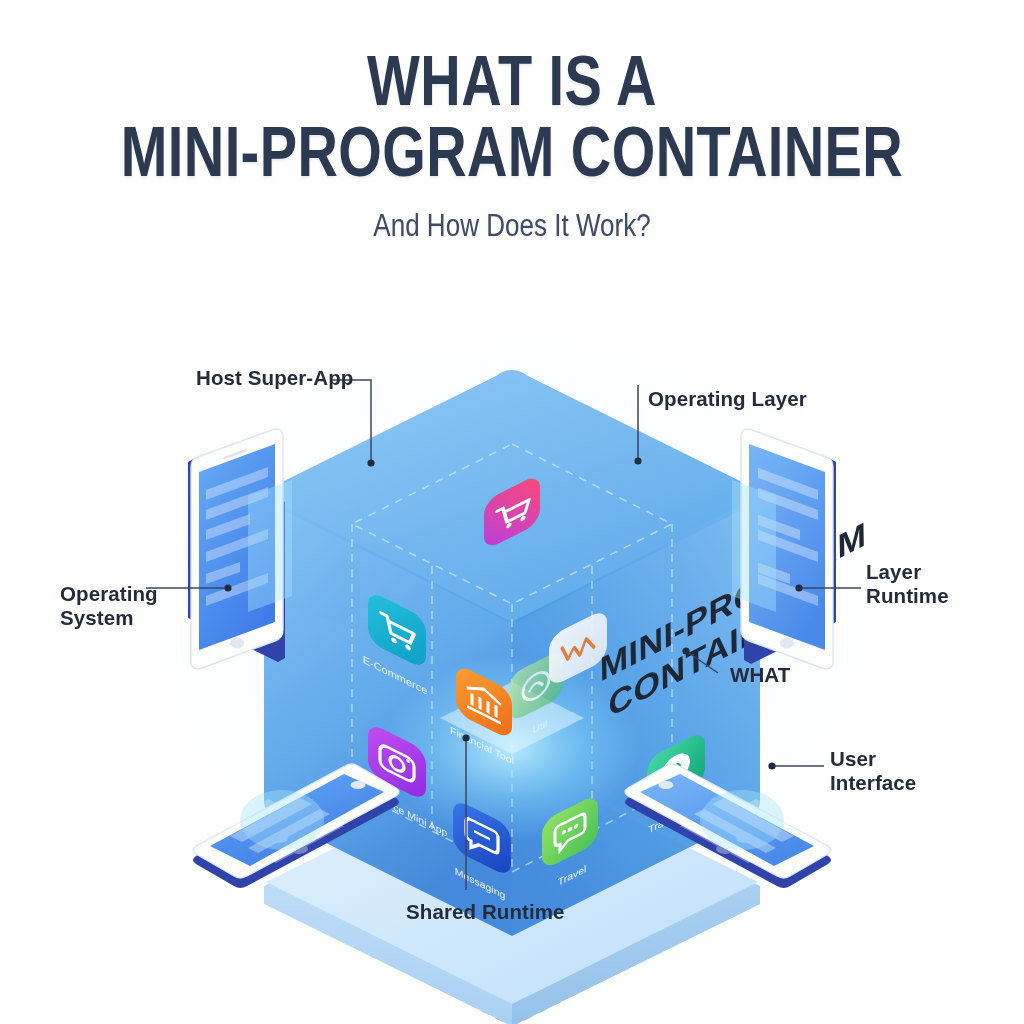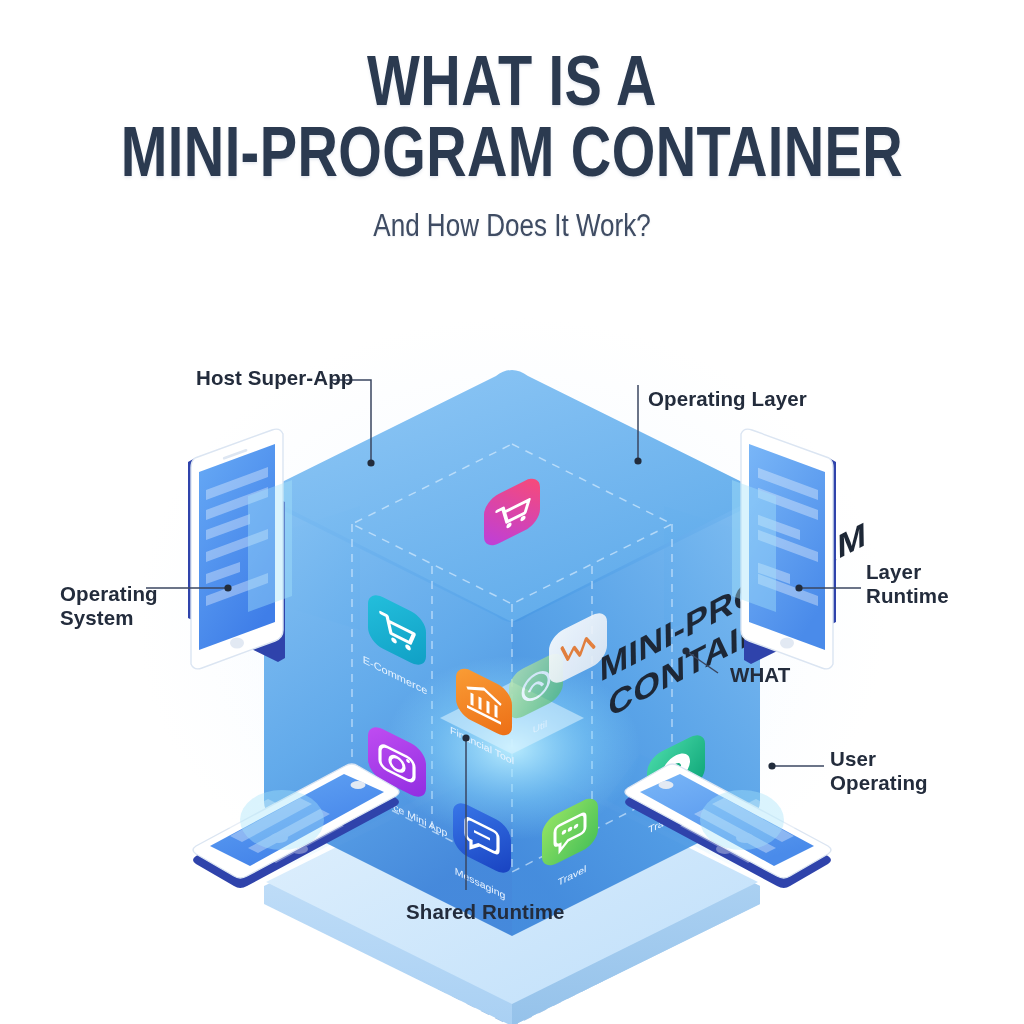--- a/index.html
+++ b/index.html
@@ -418,17 +418,17 @@
 
   <div class="callout two" id="lbl-os">Operating
 System</div>
 
   <div class="callout two" id="lbl-sharedrt-r">Layer
 Runtime</div>
 
   <div class="callout" id="lbl-apis">WHAT</div>
 
   <div class="callout two" id="lbl-ui">User
-Operating</div>
+Interface</div>
 
   <div class="callout" id="lbl-sharedrt-b">Shared Runtime</div>
 
 </div>
 
 </body></html>

